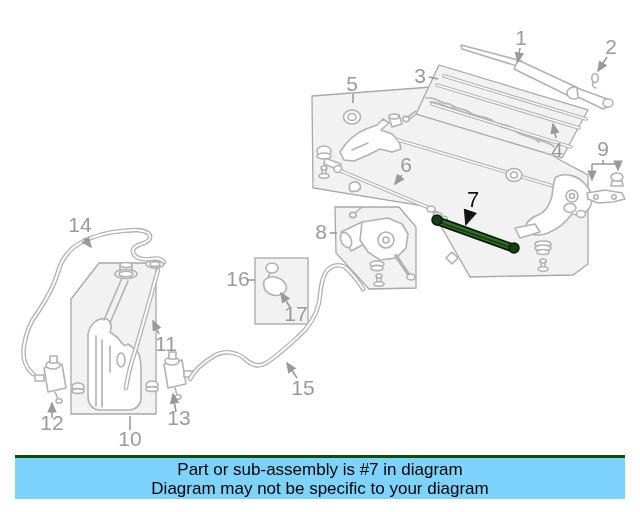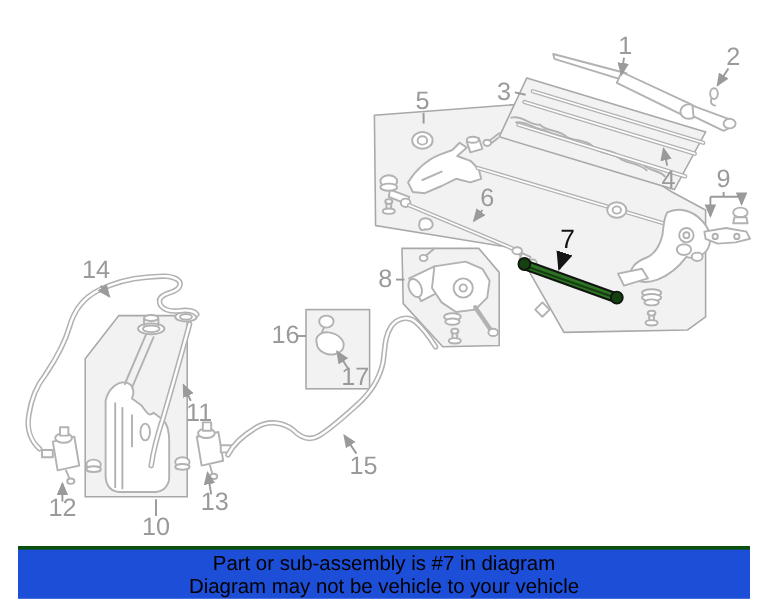--- a/index.html
+++ b/index.html
@@ -2,21 +2,21 @@
 <html><head>
 <meta charset="utf-8">
 <style>
   html,body{margin:0;padding:0;background:#ffffff;}
   .stage{position:relative;width:640px;height:512px;background:#ffffff;overflow:hidden;
          font-family:"Liberation Sans", sans-serif;}
   .stage svg{position:absolute;left:0;top:0;}
   .lbl{font-family:"Liberation Sans", sans-serif;font-size:21px;fill:#9a9a9a;}
   .lbl-hot{font-family:"Liberation Sans", sans-serif;font-size:22px;fill:#141414;}
   .banner{position:absolute;left:15px;top:455px;width:610px;height:44px;
-          background:#1d4ed8;border-top:3px solid #0a4f0a;box-sizing:border-box;
+          background:#7dd3fc;border-top:3px solid #0a4f0a;box-sizing:border-box;
           display:flex;flex-direction:column;align-items:center;justify-content:center;}
   .banner div{color:#000000;font-size:17px;line-height:19px;white-space:nowrap;}
   .boxfill{fill:#f2f2f2;stroke:#a8a8a8;stroke-width:1.3;}
   .part{fill:#ffffff;stroke:#b2b2b2;stroke-width:1.6;stroke-linejoin:round;}
   .ln{fill:none;stroke:#b2b2b2;stroke-width:1.6;stroke-linecap:round;}
   .ln2{fill:none;stroke:#b2b2b2;stroke-width:3.6;stroke-linecap:round;}
   .wln{fill:none;stroke:#ffffff;stroke-width:1.4;stroke-linecap:round;}
   .hose{fill:none;stroke:#b2b2b2;stroke-width:4.6;stroke-linecap:round;stroke-linejoin:round;}
   .hosein{fill:none;stroke:#ffffff;stroke-width:2;stroke-linecap:round;stroke-linejoin:round;}
   .lead{fill:none;stroke:#9a9a9a;stroke-width:1.6;}
@@ -280,15 +280,15 @@
     <text class="lbl" x="179" y="425">13</text>
     <text class="lbl" x="80" y="232">14</text>
     <text class="lbl" x="303" y="395">15</text>
     <text class="lbl" x="238" y="286">16</text>
     <text class="lbl" x="296" y="321">17</text>
   </g>
 </svg>
 
   <div class="banner">
     <div>Part or sub-assembly is #7 in diagram</div>
-    <div>Diagram may not be vehicle to your vehicle</div>
+    <div>Diagram may not be specific to your diagram</div>
   </div>
 </div>
 
 </body></html>

